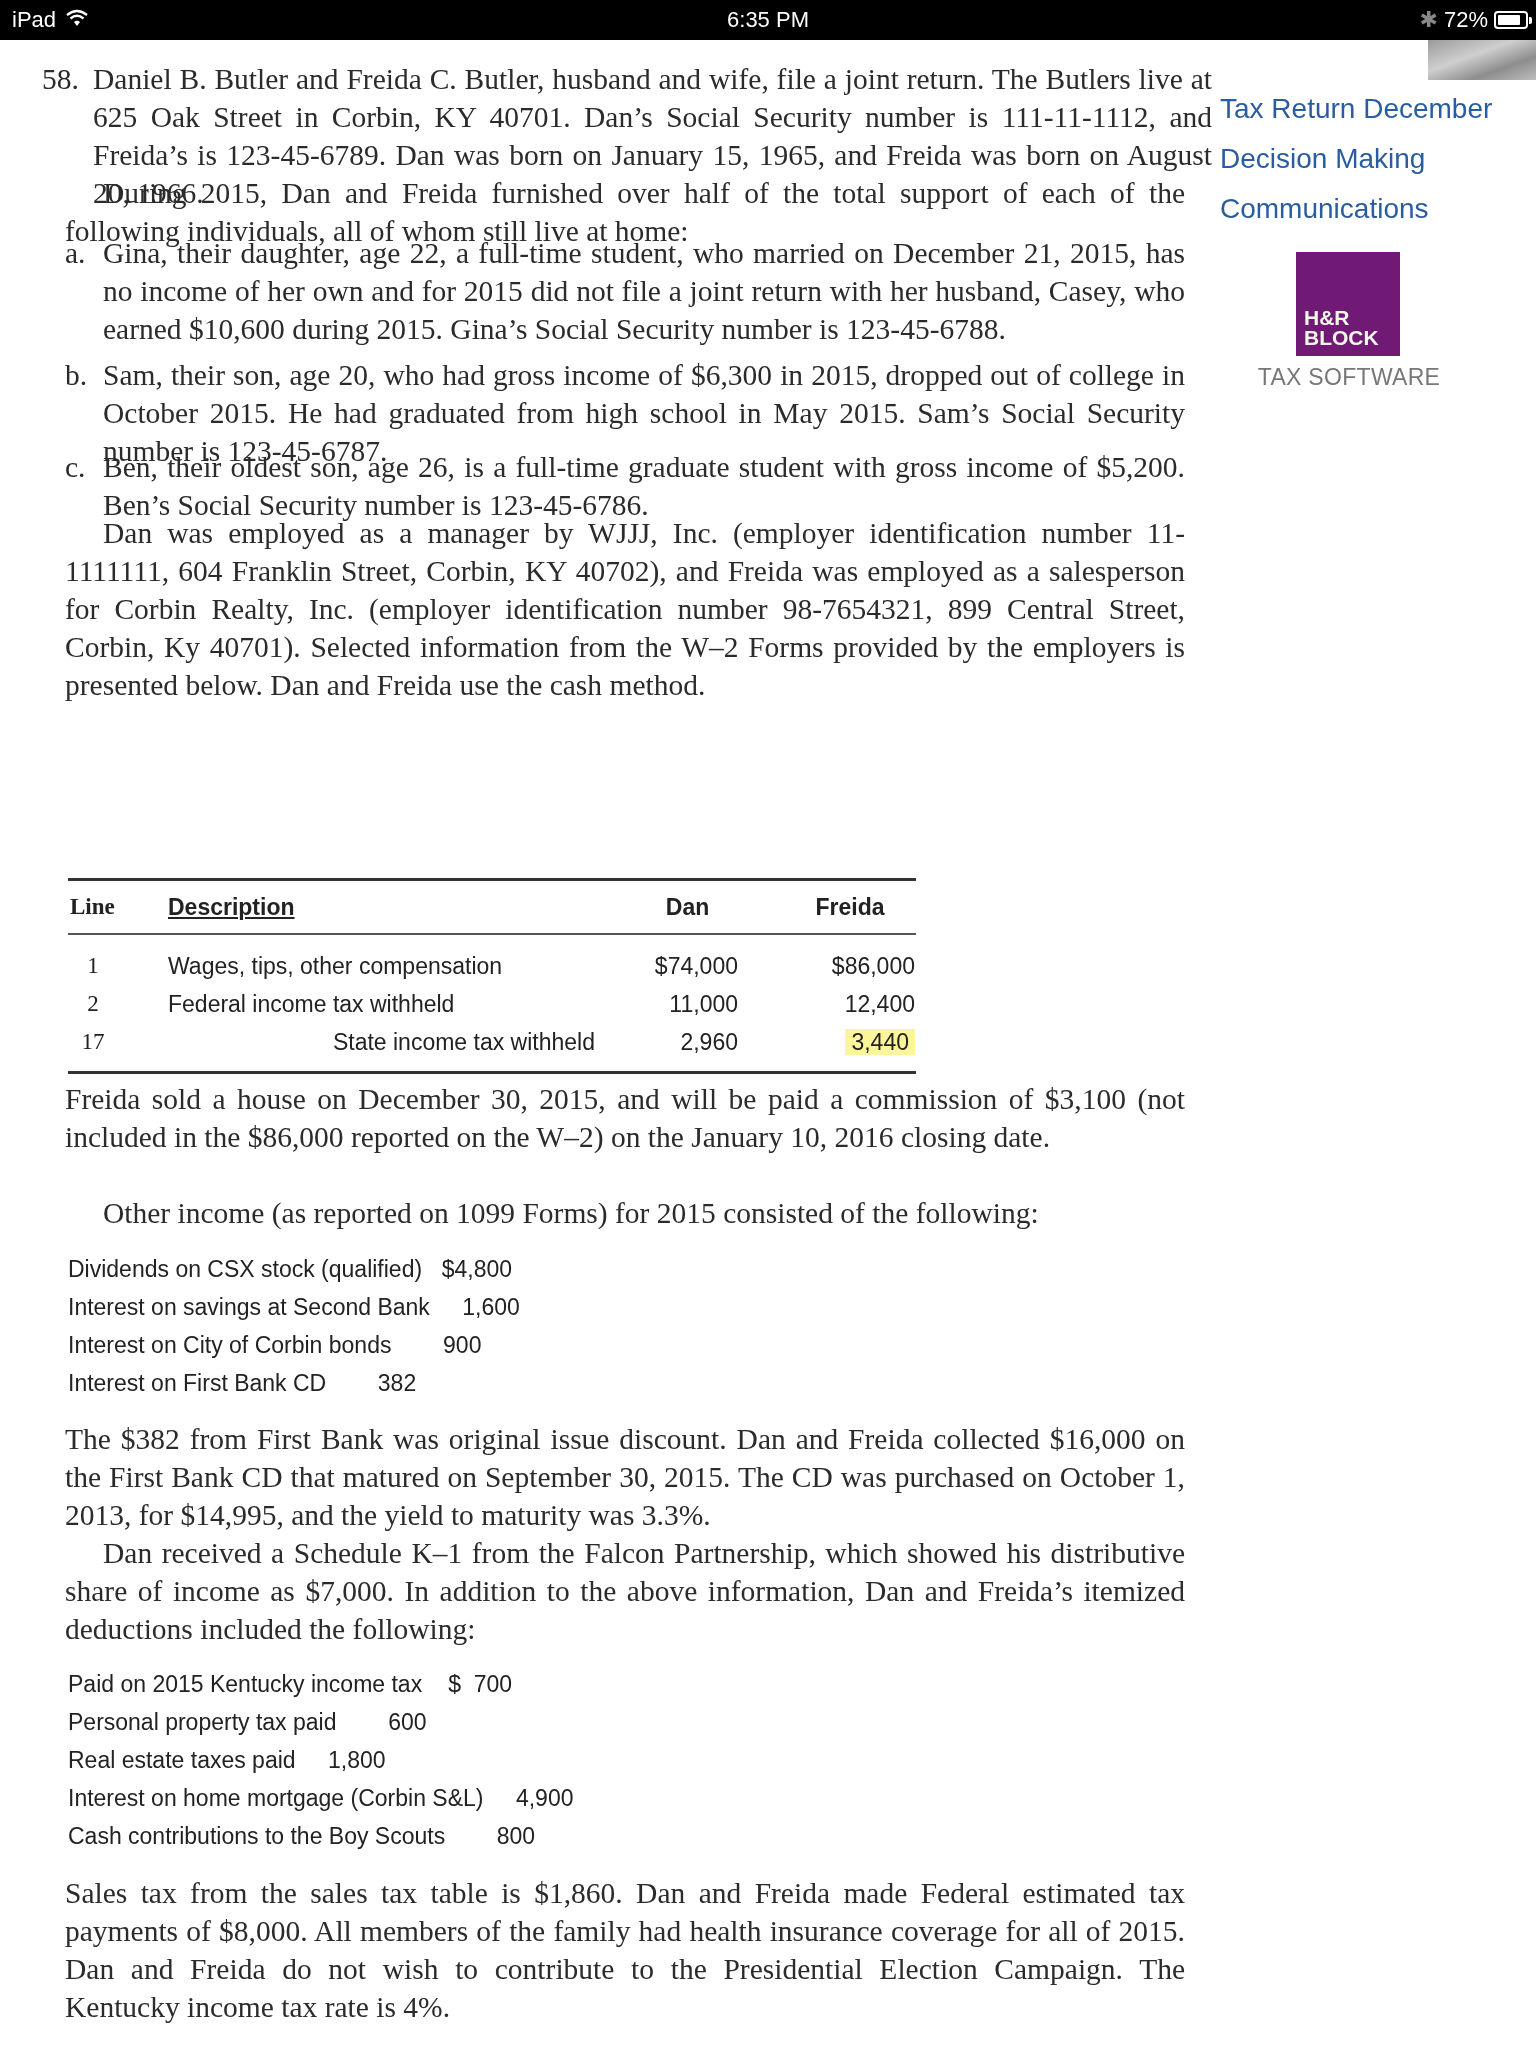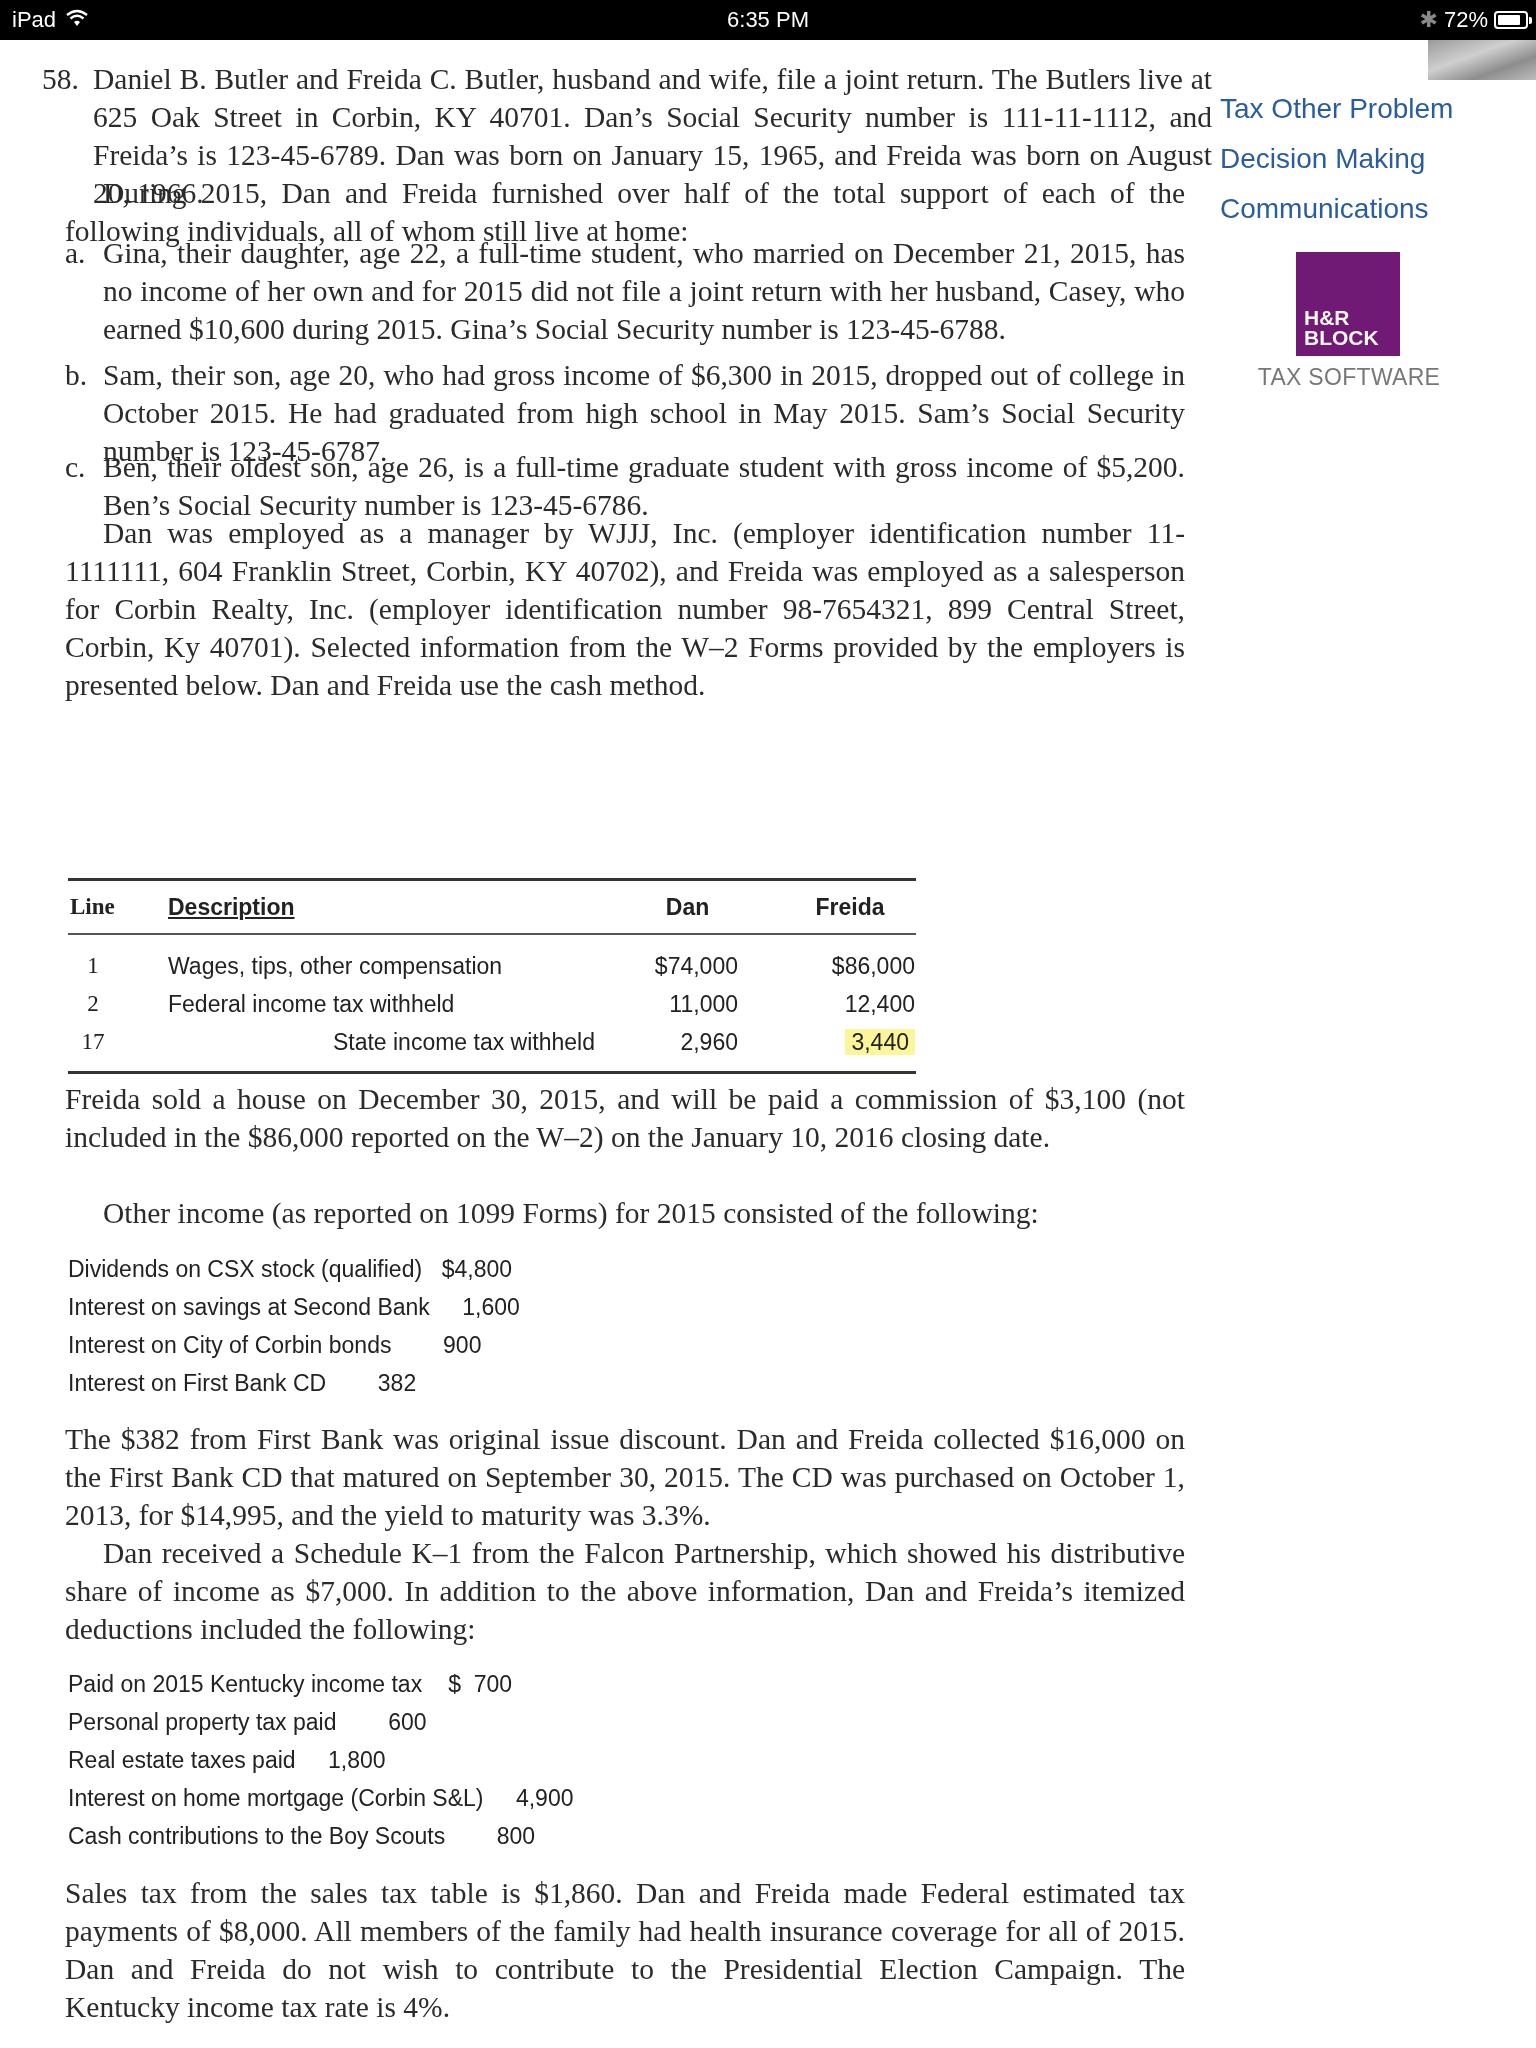--- a/index.html
+++ b/index.html
@@ -210,21 +210,21 @@
       <span>Cash contributions to the Boy Scouts</span>
       <span class="amt">800</span>
     </div>
 </div>
 
 <div class="main" style="top:1874px;">
   <p class="p block" style="top:0px;">Sales tax from the sales tax table is $1,860. Dan and Freida made Federal estimated tax payments of $8,000. All members of the family had health insurance coverage for all of 2015. Dan and Freida do not wish to contribute to the Presidential Election Campaign. The Kentucky income tax rate is 4%.</p>
 </div>
 
 <div class="side">
-  <span class="tag">Tax Other Problem</span>
+  <span class="tag">Tax Return December</span>
   <span class="tag">Decision Making</span>
   <span class="tag">Communications</span>
 </div>
 <div class="logo">
   <div class="t">
       <div>H&amp;R</div>
       <div>BLOCK</div>
     </div>
 </div>
 <div class="logo-sub">TAX SOFTWARE</div>

